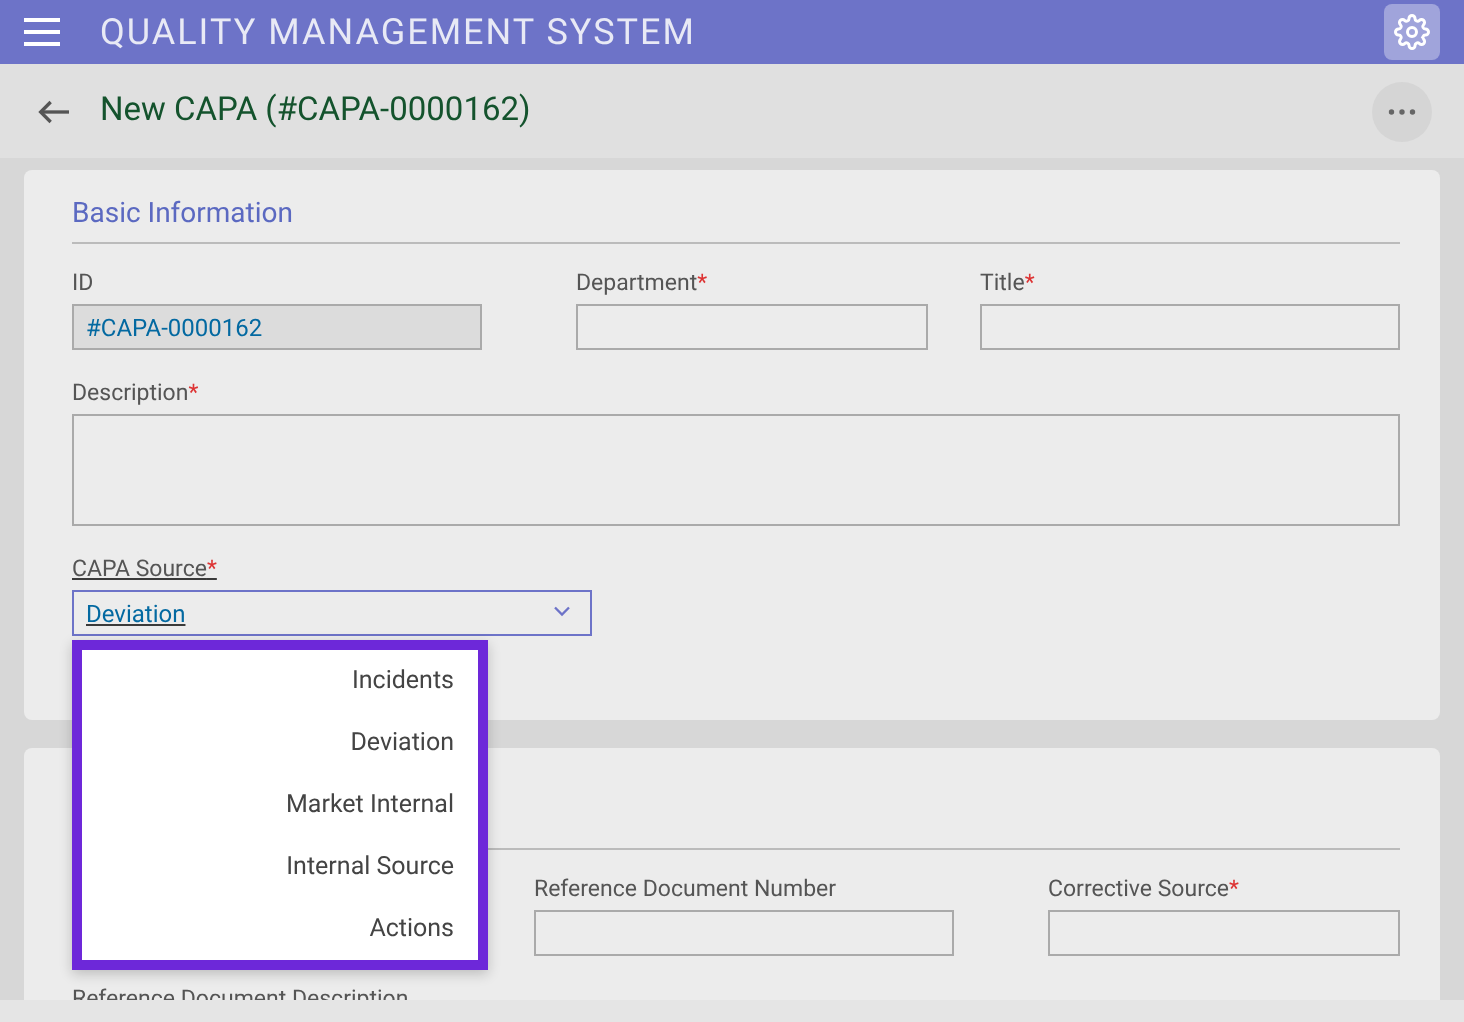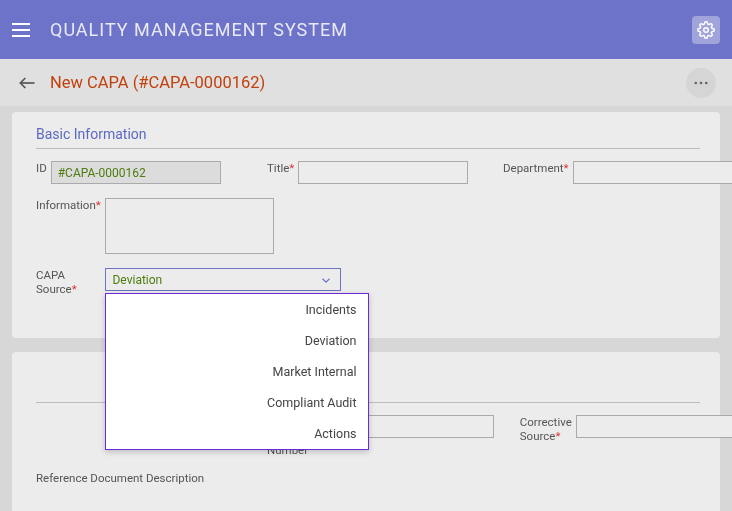--- a/index.html
+++ b/index.html
@@ -5,21 +5,21 @@
     * { box-sizing: border-box; margin: 0; padding: 0; }
     html, body {
       font-family: -apple-system, BlinkMacSystemFont, "Segoe UI", Roboto, Arial, sans-serif;
       background: #e5e5e5;
       width: 732px;
       height: 511px;
       overflow: hidden;
       color: #3a3a3a;
     }
     .topbar {
-      height: 59px;
+      height: 32px;
       background: #6d73c8;
       display: flex;
       align-items: center;
       padding: 0 12px;
       gap: 16px;
     }
     .menu-icon {
       width: 22px;
       height: 22px;
       display: flex;
@@ -64,21 +64,21 @@
       width: 22px;
       height: 22px;
       display: flex;
       align-items: center;
       justify-content: center;
       cursor: pointer;
       color: #555;
     }
     .page-title {
       font-size: 16.5px;
-      color: #c2410c;
+      color: #14532d;
       flex: 1;
     }
     .more-btn {
       width: 30px;
       height: 30px;
       border-radius: 50%;
       background: #d5d5d5;
       display: flex;
       align-items: center;
       justify-content: center;
@@ -105,39 +105,39 @@
       border-bottom: 1px solid #bbb;
       margin-bottom: 12px;
     }
     .row {
       display: flex;
       gap: 26px;
       margin-bottom: 14px;
     }
     .field {
       display: flex;
-      flex-direction: row;
+      flex-direction: column;
       gap: 4px;
     }
     .field.small { flex: 0 0 205px; }
     .field.mid { flex: 0 0 210px; }
     .field.right { flex: 0 0 176px; margin-left: auto; }
     .field.full { flex: 1; }
     .label {
       font-size: 11.5px;
       color: #555;
     }
     .req { color: #d33; }
     .input, .textarea, .select {
       border: 1px solid #aaa;
       background: #ececec;
       height: 23px;
       padding: 2px 6px;
       font-size: 12px;
-      color: #4d7c0f;
+      color: #0369a1;
       font-family: inherit;
     }
     .input.readonly {
       background: #dcdcdc;
     }
     .textarea {
       height: 56px;
       resize: none;
     }
     .select-wrap {
@@ -158,23 +158,23 @@
       right: 8px;
       top: 50%;
       transform: translateY(-50%);
       pointer-events: none;
       color: #6d73c8;
     }
     .dropdown {
       position: absolute;
       left: 0;
       top: 25px;
-      width: 264px;
+      width: 208px;
       background: #fff;
-      border: 1px solid #6d28d9;
+      border: 5px solid #6d28d9;
       box-shadow: 0 2px 6px rgba(0,0,0,0.2);
       z-index: 50;
     }
     .dropdown-item {
       padding: 8px 12px;
       font-size: 12.5px;
       color: #444;
       cursor: pointer;
     }
     .card2-topgap { height: 36px; }
@@ -222,54 +222,54 @@
 <div class="content">
 
   <div class="card">
     <div class="section-title">Basic Information</div>
 
     <div class="row">
       <div class="field small">
         <div class="label">ID</div>
         <input class="input readonly" readonly="" value="#CAPA-0000162" style="">
       </div>
+      <div class="field right">
+        <div class="label"><span>Department</span><span class="req">*</span></div>
+        <input class="input" value="" style="">
+      </div>
       <div class="field mid">
         <div class="label"><span>Title</span><span class="req">*</span></div>
         <input class="input" value="" style="">
       </div>
-      <div class="field right">
-        <div class="label"><span>Department</span><span class="req">*</span></div>
-        <input class="input" value="" style="">
-      </div>
     </div>
 
     <div class="row">
       <div class="field full">
-        <div class="label"><span>Information</span><span class="req">*</span></div>
+        <div class="label"><span>Description</span><span class="req">*</span></div>
         <textarea class="textarea" style=""></textarea>
       </div>
     </div>
 
-    <div class="row" style="margin-bottom:24px;">
+    <div class="row" style="margin-bottom:24px;text-decoration:underline;">
       <div class="field" style="flex:0 0 260px; position:relative;">
         <div class="label"><span>CAPA Source</span><span class="req">*</span></div>
         <div class="select-wrap">
           <div class="select">
             <span>Deviation</span>
           </div>
           <span class="chevron">
             <svg width="14" height="14" viewBox="0 0 24 24" fill="none" stroke="#6d73c8" stroke-width="2">
                 <polyline points="6 9 12 15 18 9"></polyline>
               </svg>
           </span>
           <div class="dropdown" id="capa-dropdown">
               <div class="dropdown-item">Incidents</div>
               <div class="dropdown-item">Deviation</div>
               <div class="dropdown-item">Market Internal</div>
-              <div class="dropdown-item">Compliant Audit</div>
+              <div class="dropdown-item">Internal Source</div>
               <div class="dropdown-item">Actions</div>
             </div>
         </div>
       </div>
     </div>
   </div>
 
   <div class="card">
     <div class="card2-topgap"></div>
     <hr class="hr">

